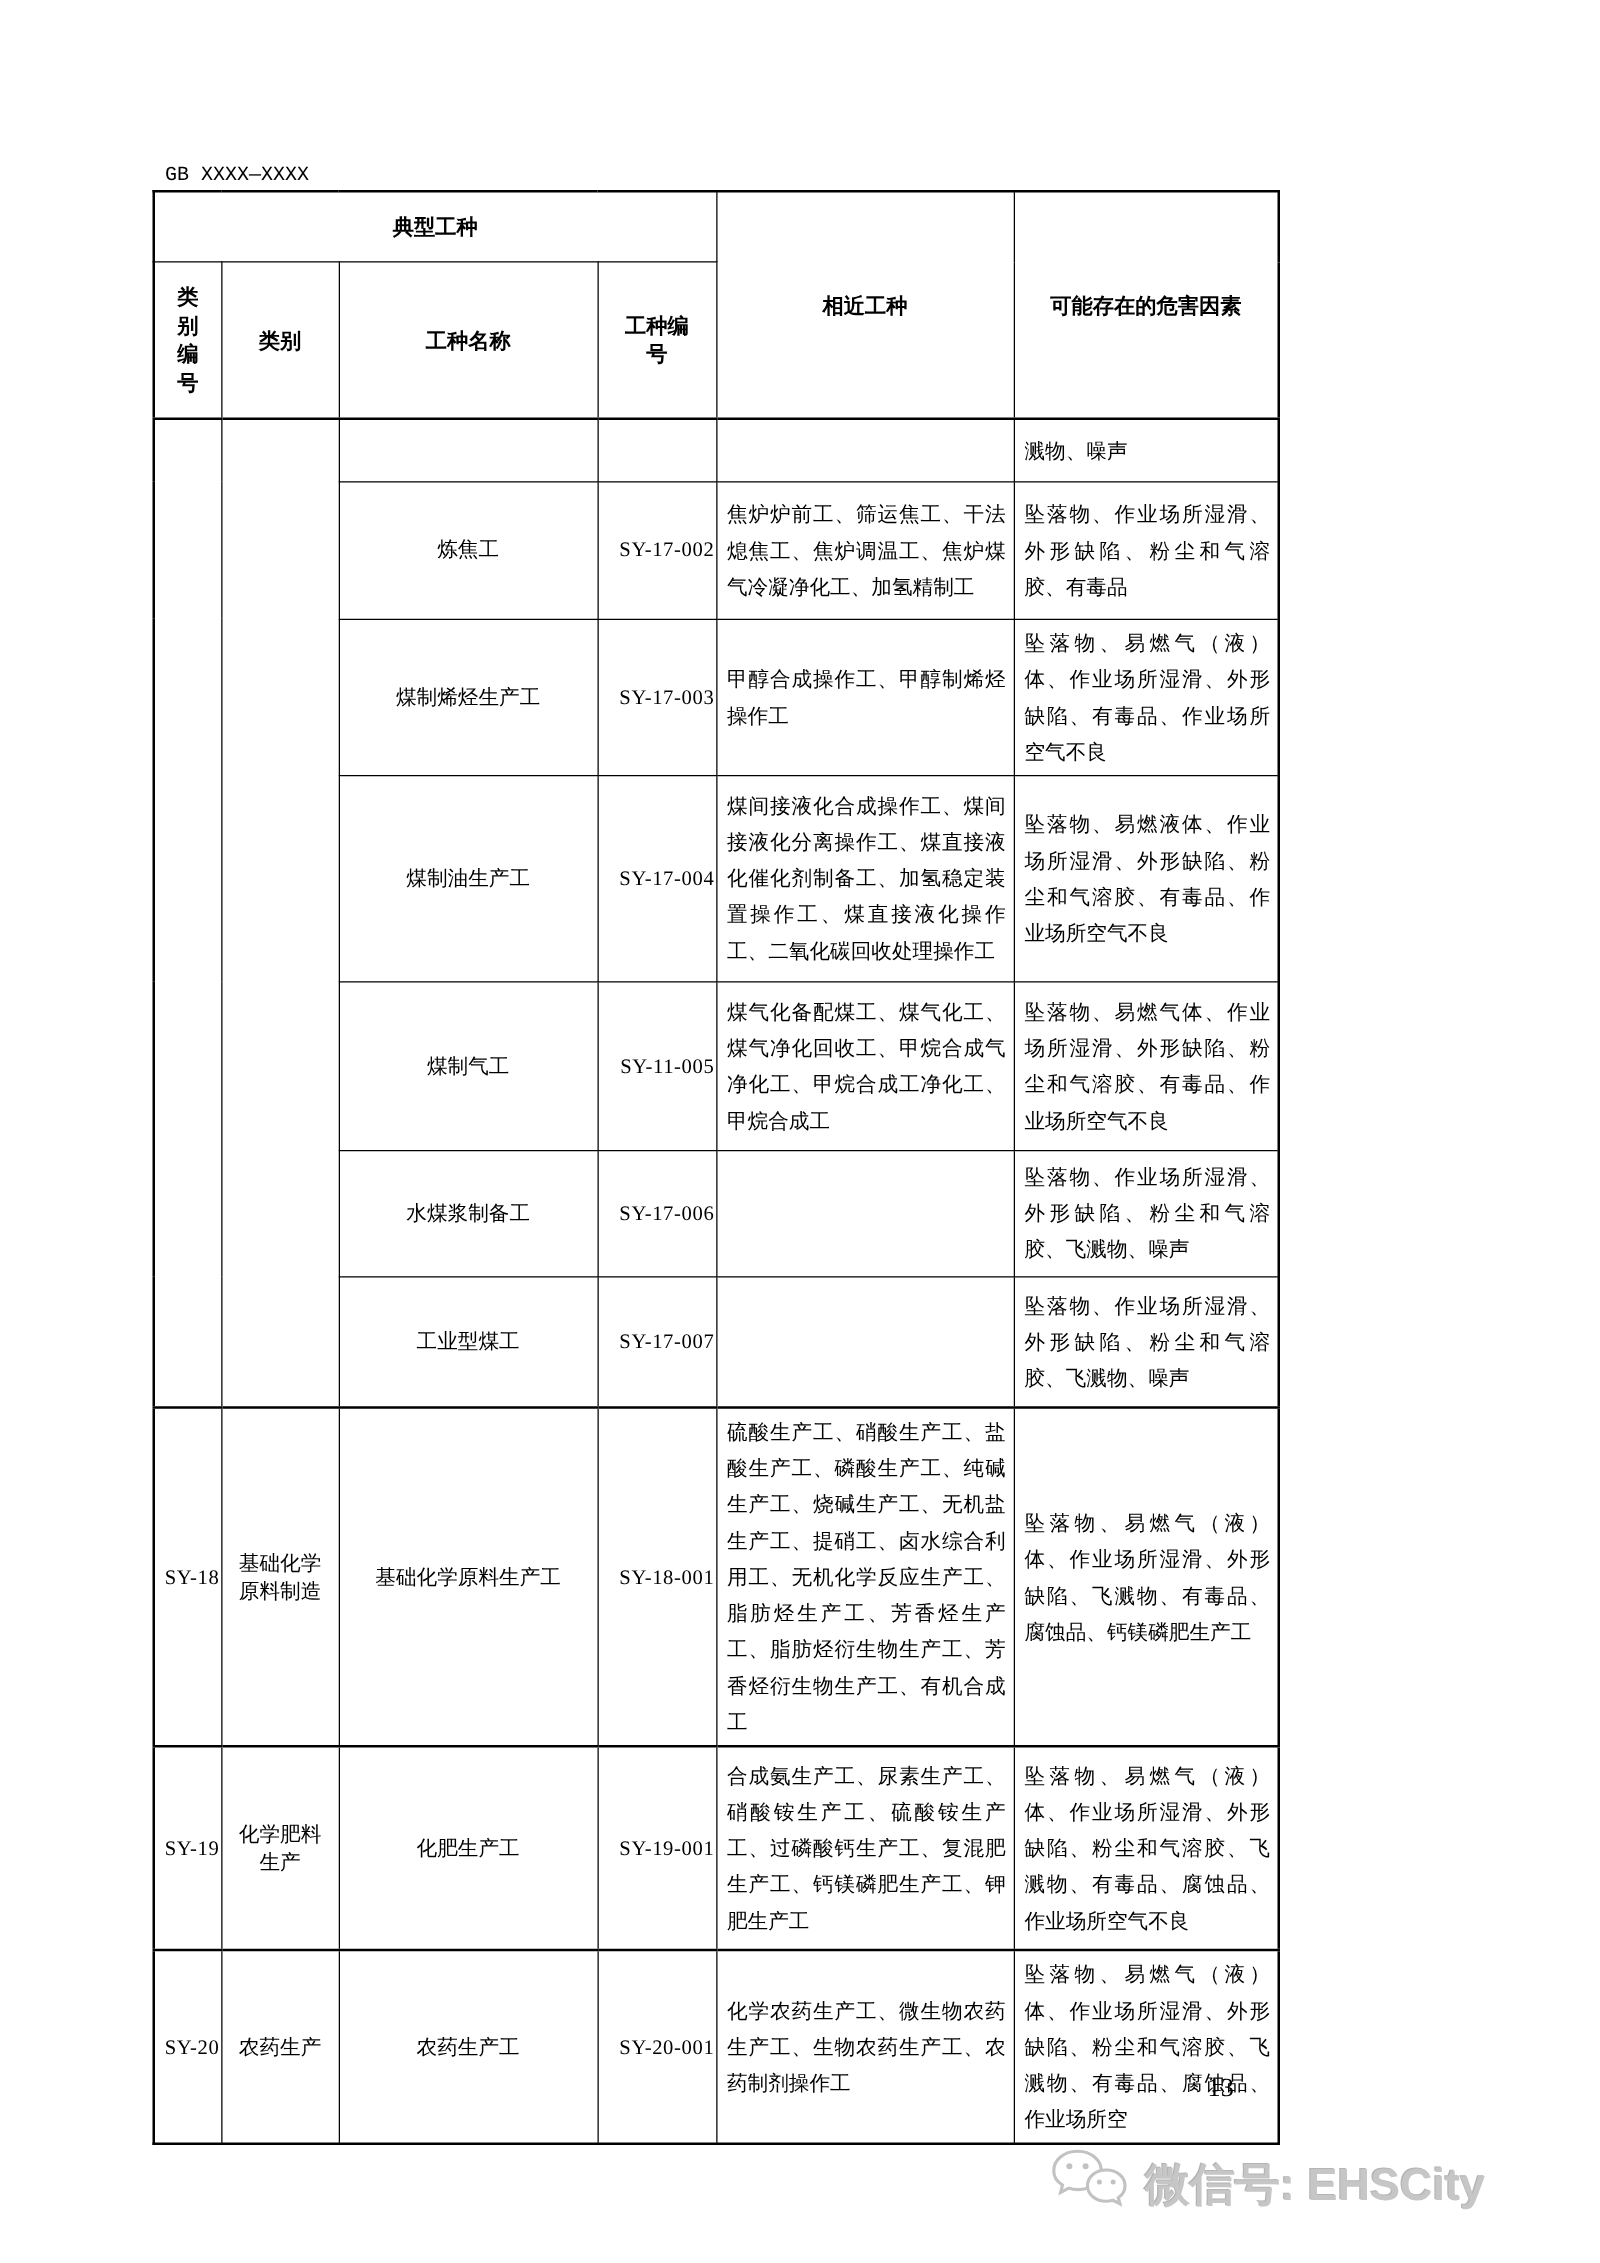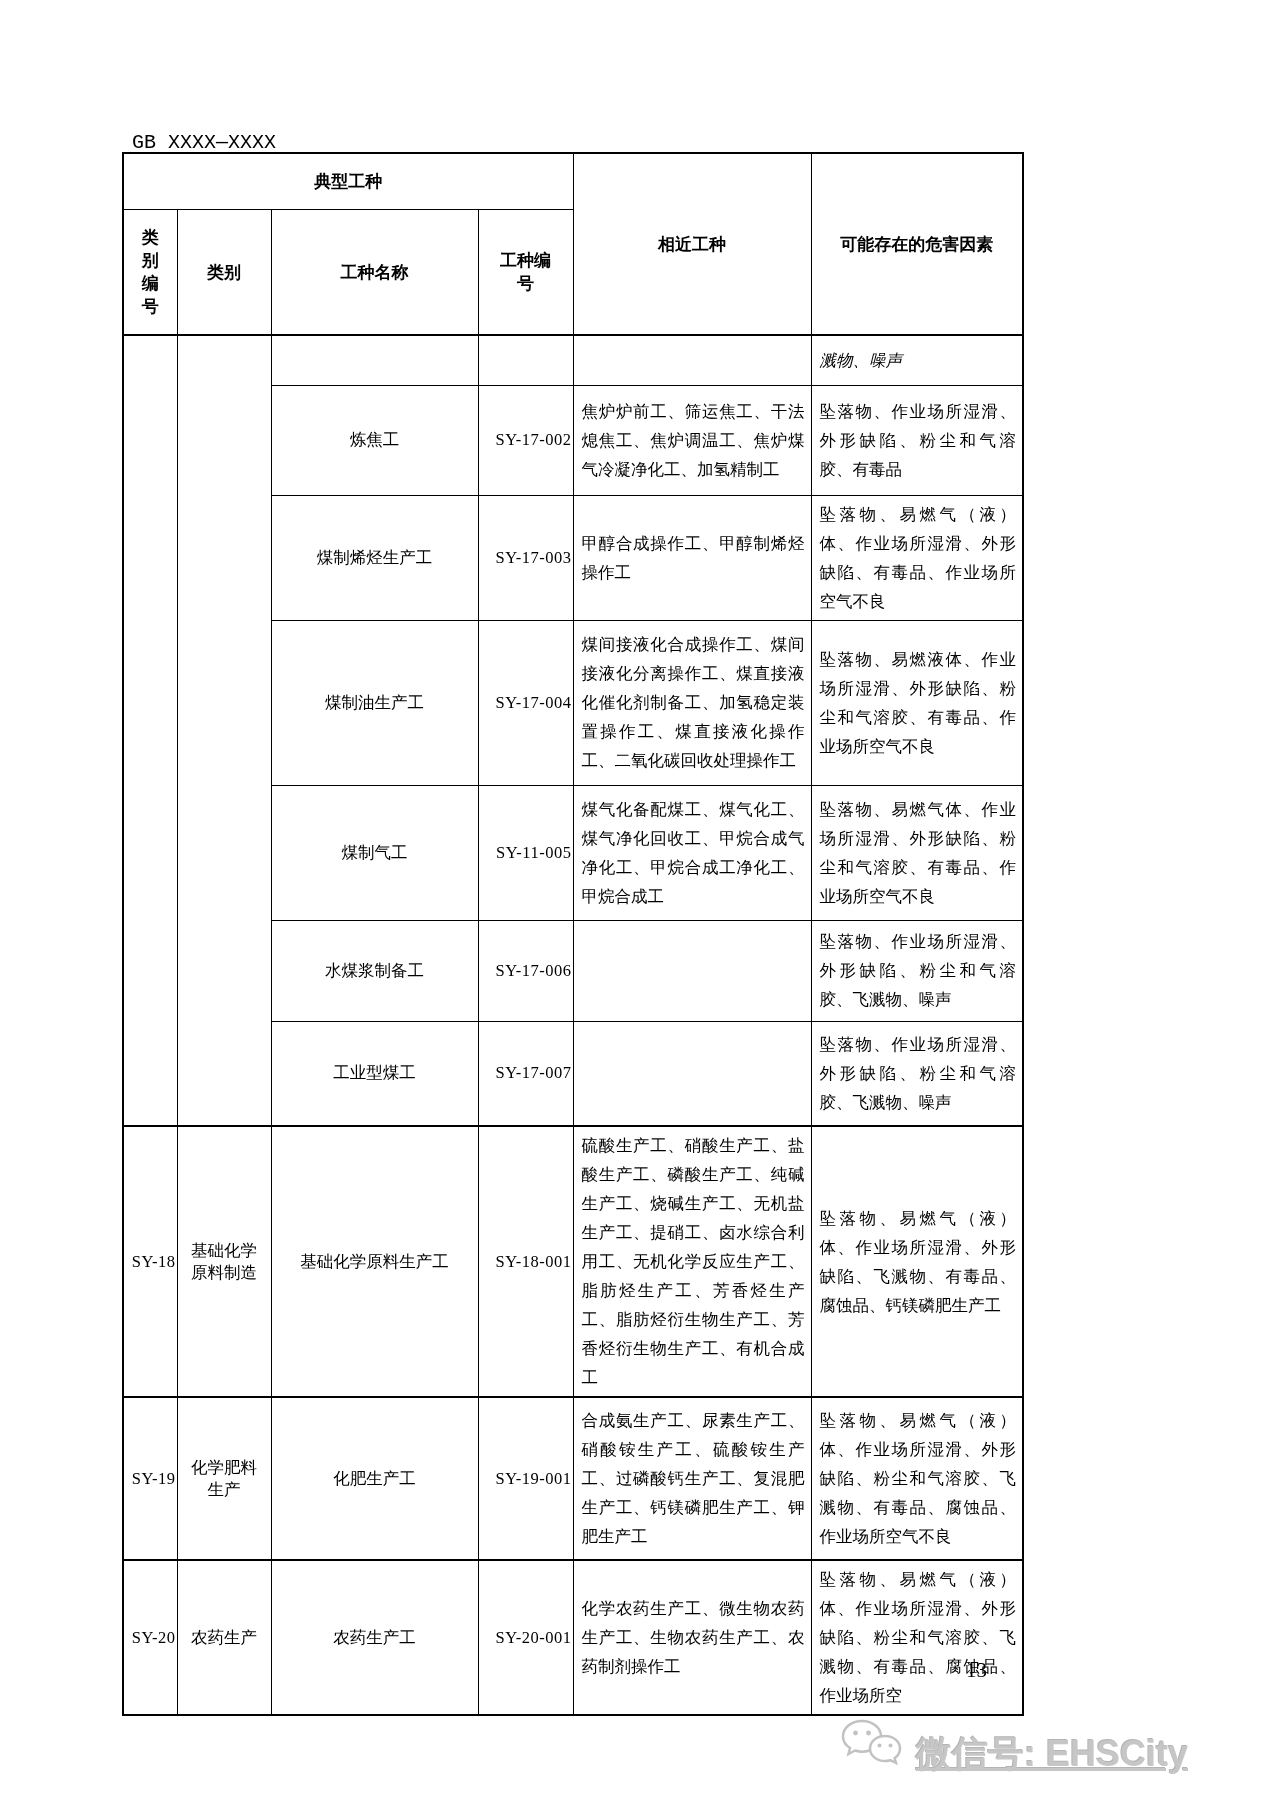--- a/index.html
+++ b/index.html
@@ -3,21 +3,21 @@
 <meta charset="utf-8">
 <style>
   html,body { margin:0; padding:0; }
   body {
     width:1280px; height:1810px; background:#ffffff; position:relative;
     font-family:"Liberation Serif", serif; color:#000;
     -webkit-font-smoothing:antialiased;
   }
   .doc-code {
     position:absolute; left:132px; top:131px;
-    font-family:"Liberation Mono", monospace; font-size:20px; letter-spacing:0px;
+    font-family:"Liberation Mono", monospace; font-size:16px; letter-spacing:0px;
     white-space:pre;
   }
   table.std {
     position:absolute; left:122px; top:152px; width:900px;
     border-collapse:collapse; table-layout:fixed;
     border:2px solid #000;
   }
   table.std th, table.std td {
     border:1px solid #000;
     font-size:16.5px;
@@ -32,42 +32,41 @@
   tr.h1 { height:46px; }
   tr.h2 { height:86px; }
   thead tr.h2 th { border-bottom:2px solid #000; }
   td.center { text-align:center; vertical-align:middle; padding:12px; }
   td.text {
     text-align:justify; vertical-align:middle;
     padding:4px 6px 4px 8px; line-height:29px;
   }
   td.code { text-align:right; vertical-align:middle; font-size:16px; letter-spacing:0.5px; }
   tr.sep td { border-top:2px solid #000; }
-  tr.r-a  { height:50px;font-style:italic; }
+  tr.r-a  { height:50px; }
   tr.r-b  { height:110px; }
   tr.r-c  { height:98px; }
   tr.r-d  { height:165px; }
   tr.r-e  { height:135px; }
   tr.r-f  { height:101px; }
   tr.r-g  { height:105px; }
   tr.r-18 { height:269px; }
   tr.r-19 { height:163px; }
   tr.r-20 { height:138px; }
   .page-number {
     position:absolute; left:966px; top:1658px; font-size:21px;
   }
   .footer-watermark {
     position:absolute; right:92px; top:1718px;
-    display:flex; align-items:flex-end; gap:14px;
+    display:flex; align-items:center; gap:14px;
     color:#c6c6c6;
     font-family:"Liberation Sans", sans-serif;
     font-size:36px; font-weight:bold;
     text-shadow:-1px -1px 0 #b4b4b4, 2px 2px 1px #ffffff;
     white-space:nowrap;
-    text-decoration:underline;
   }
   .footer-watermark svg { filter:drop-shadow(2px 2px 0 #ffffff); }
 </style>
 </head>
 <body>
 
 <div class="doc-code">GB XXXX—XXXX</div>
 
 <table class="std">
   <colgroup>

